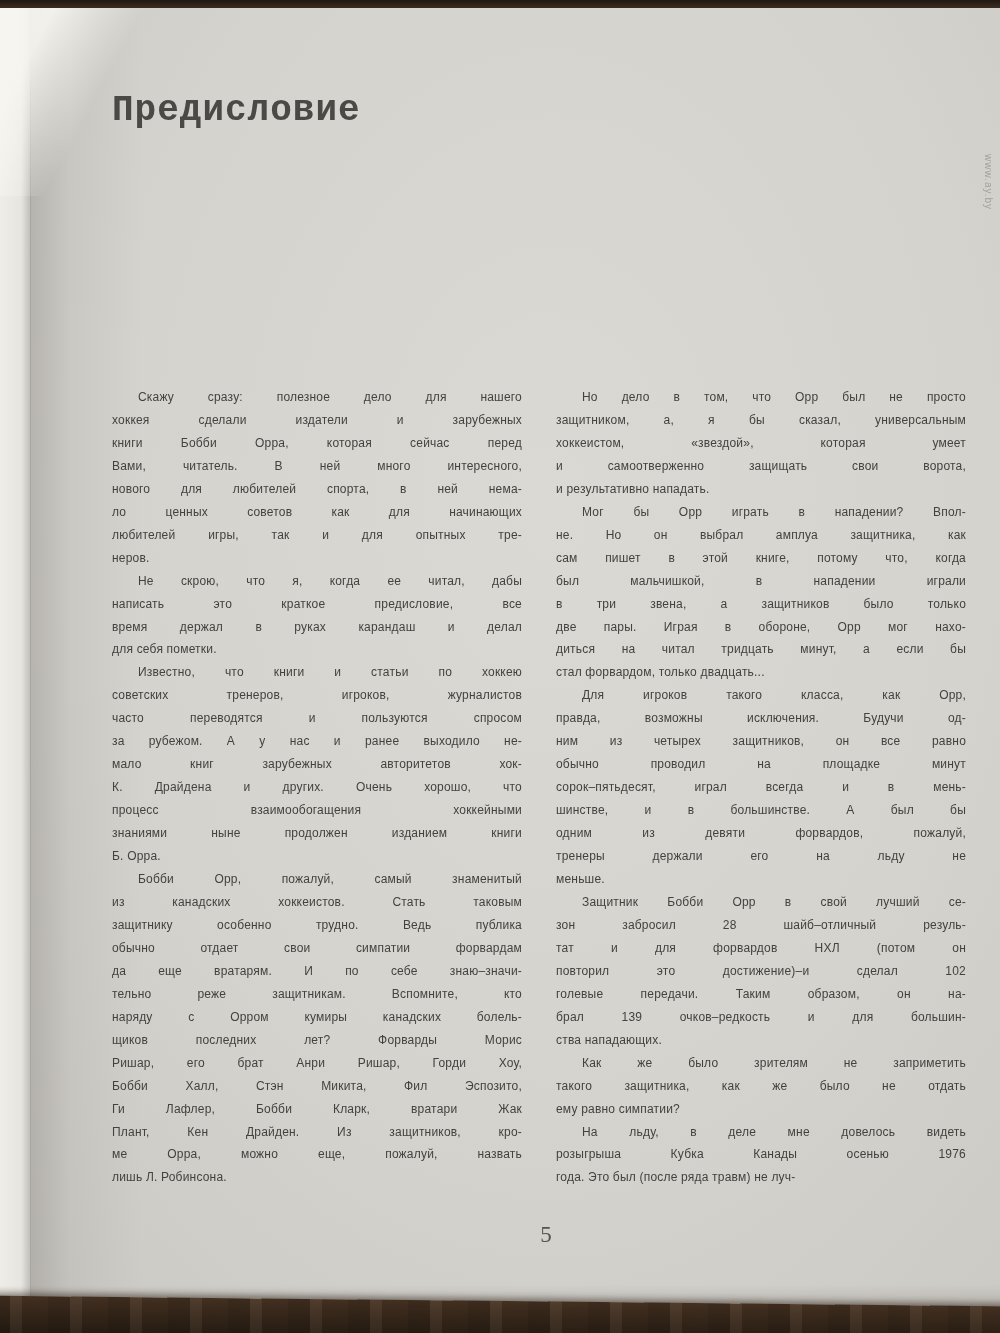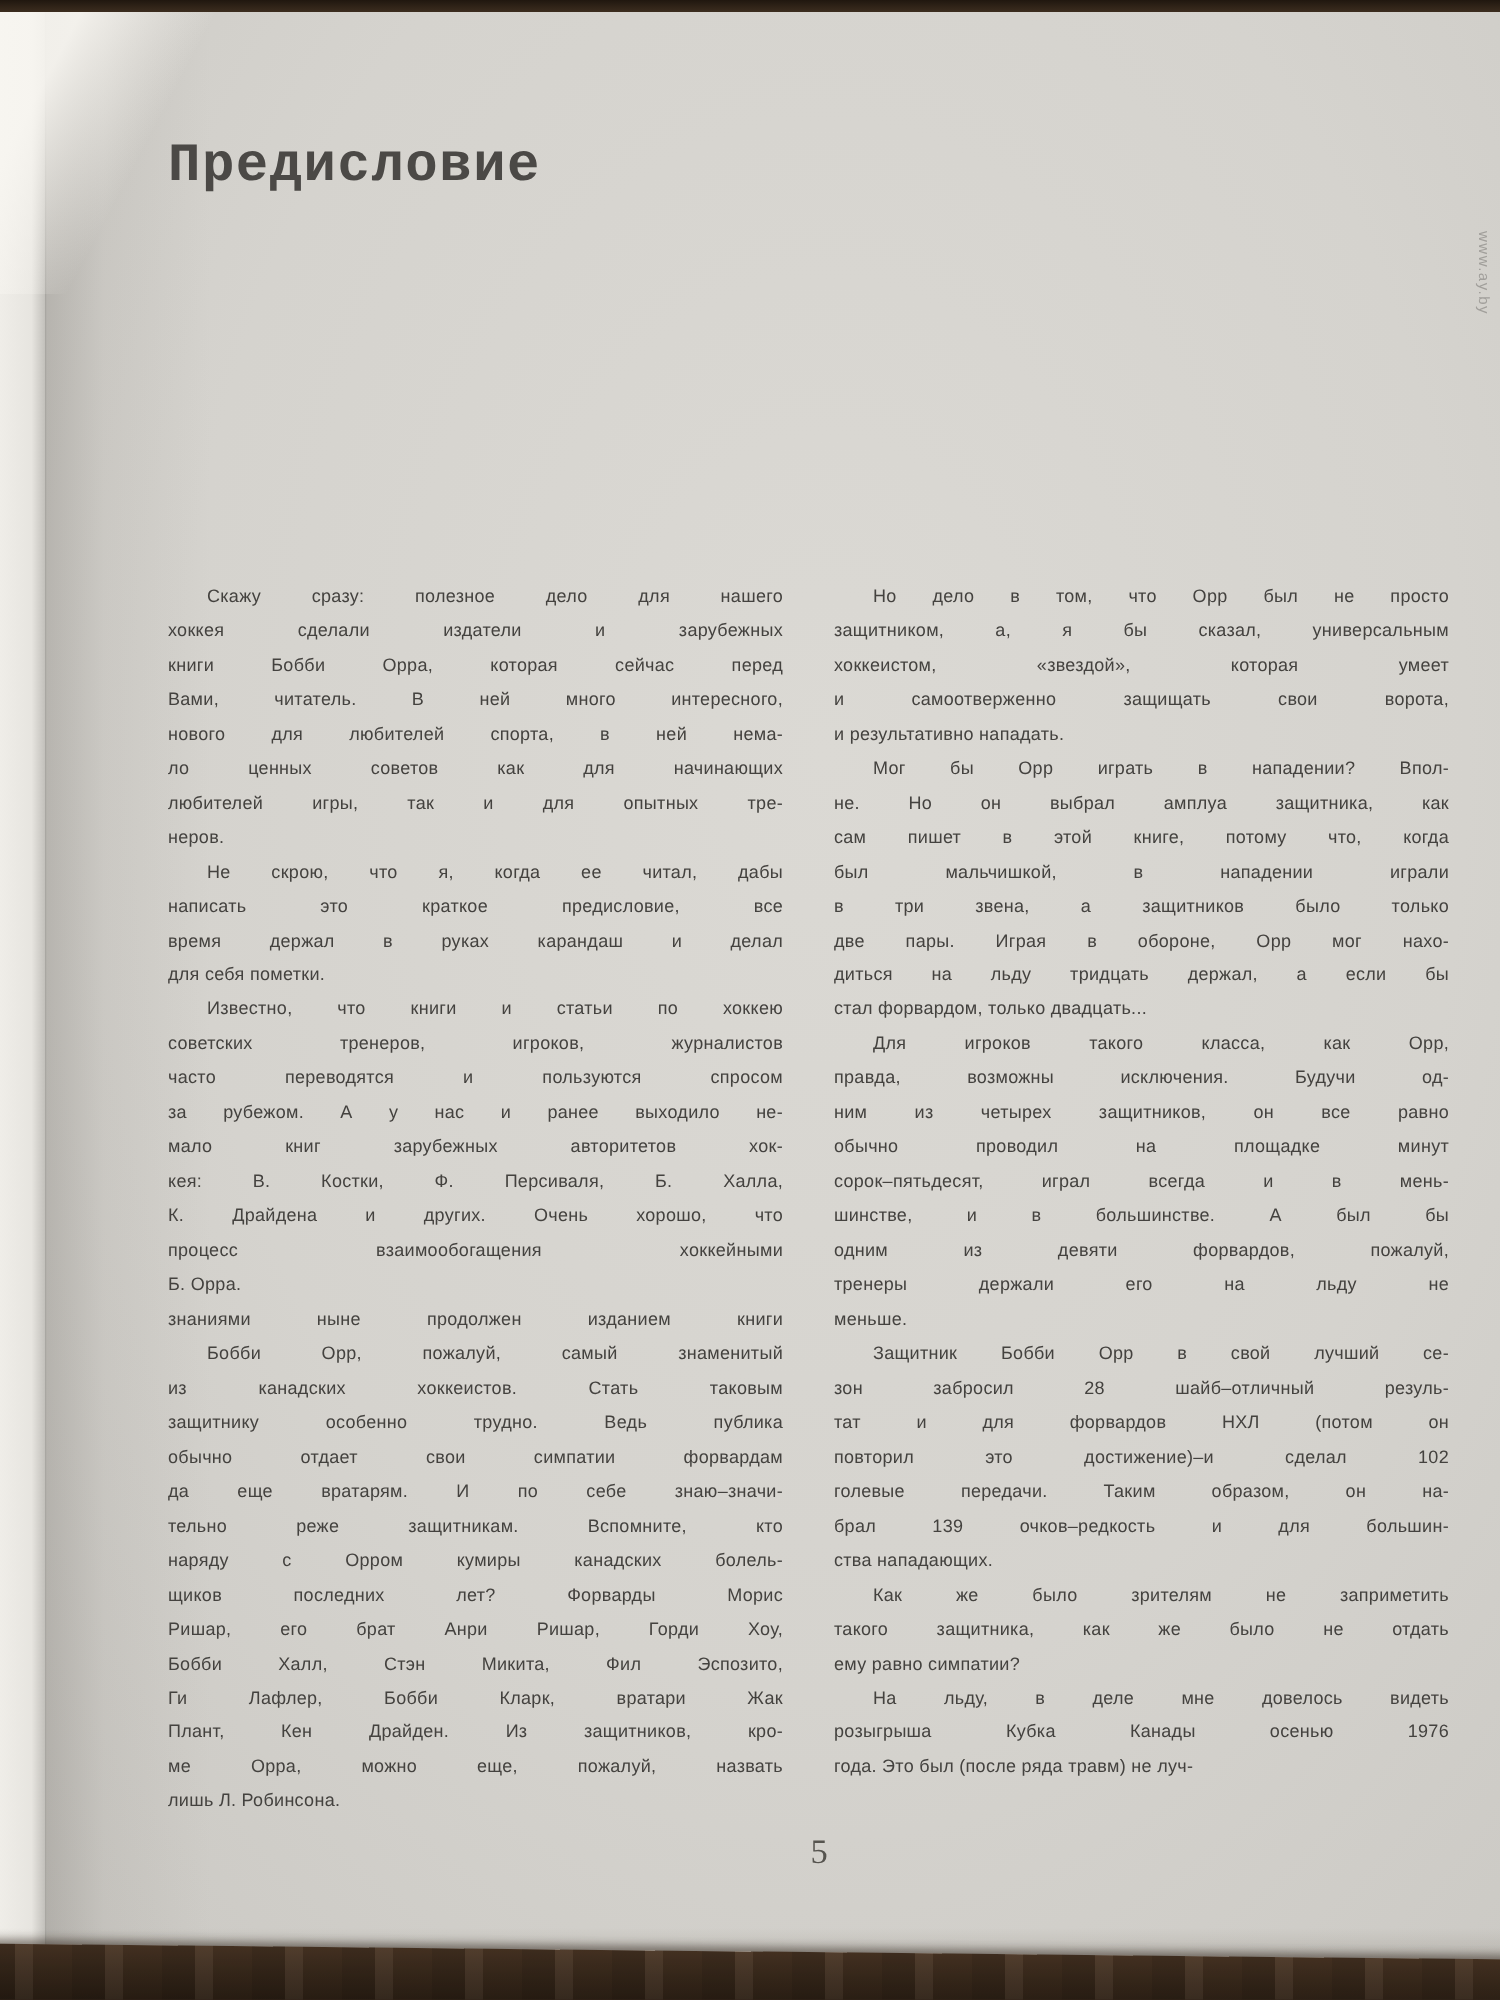--- a/index.html
+++ b/index.html
@@ -106,25 +106,24 @@
         <div class="line last">неров.</div>
         <div class="line first">Не скрою, что я, когда ее читал, дабы</div>
         <div class="line">написать это краткое предисловие, все</div>
         <div class="line">время держал в руках карандаш и делал</div>
         <div class="line last">для себя пометки.</div>
         <div class="line first">Известно, что книги и статьи по хоккею</div>
         <div class="line">советских тренеров, игроков, журналистов</div>
         <div class="line">часто переводятся и пользуются спросом</div>
         <div class="line">за рубежом. А у нас и ранее выходило не-</div>
         <div class="line">мало книг зарубежных авторитетов хок-</div>
-        <div class="line">кея: В. Костки, Ф. Персиваля, Б. Халла,</div>
         <div class="line">К. Драйдена и других. Очень хорошо, что</div>
         <div class="line">процесс взаимообогащения хоккейными</div>
+        <div class="line">знаниями ныне продолжен изданием книги</div>
         <div class="line last">Б. Орра.</div>
-        <div class="line">знаниями ныне продолжен изданием книги</div>
         <div class="line first">Бобби Орр, пожалуй, самый знаменитый</div>
         <div class="line">из канадских хоккеистов. Стать таковым</div>
         <div class="line">защитнику особенно трудно. Ведь публика</div>
         <div class="line">обычно отдает свои симпатии форвардам</div>
         <div class="line">да еще вратарям. И по себе знаю–значи-</div>
         <div class="line">тельно реже защитникам. Вспомните, кто</div>
         <div class="line">наряду с Орром кумиры канадских болель-</div>
         <div class="line">щиков последних лет? Форварды Морис</div>
         <div class="line">Ришар, его брат Анри Ришар, Горди Хоу,</div>
         <div class="line">Бобби Халл, Стэн Микита, Фил Эспозито,</div>
@@ -138,21 +137,21 @@
         <div class="line">защитником, а, я бы сказал, универсальным</div>
         <div class="line">хоккеистом, «звездой», которая умеет</div>
         <div class="line">и самоотверженно защищать свои ворота,</div>
         <div class="line last">и результативно нападать.</div>
         <div class="line first">Мог бы Орр играть в нападении? Впол-</div>
         <div class="line">не. Но он выбрал амплуа защитника, как</div>
         <div class="line">сам пишет в этой книге, потому что, когда</div>
         <div class="line">был мальчишкой, в нападении играли</div>
         <div class="line">в три звена, а защитников было только</div>
         <div class="line">две пары. Играя в обороне, Орр мог нахо-</div>
-        <div class="line">диться на льду тридцать держал, а если бы</div>
+        <div class="line">диться на читал тридцать минут, а если бы</div>
         <div class="line last">стал форвардом, только двадцать...</div>
         <div class="line first">Для игроков такого класса, как Орр,</div>
         <div class="line">правда, возможны исключения. Будучи од-</div>
         <div class="line">ним из четырех защитников, он все равно</div>
         <div class="line">обычно проводил на площадке минут</div>
         <div class="line">сорок–пятьдесят, играл всегда и в мень-</div>
         <div class="line">шинстве, и в большинстве. А был бы</div>
         <div class="line">одним из девяти форвардов, пожалуй,</div>
         <div class="line">тренеры держали его на льду не</div>
         <div class="line last">меньше.</div>

